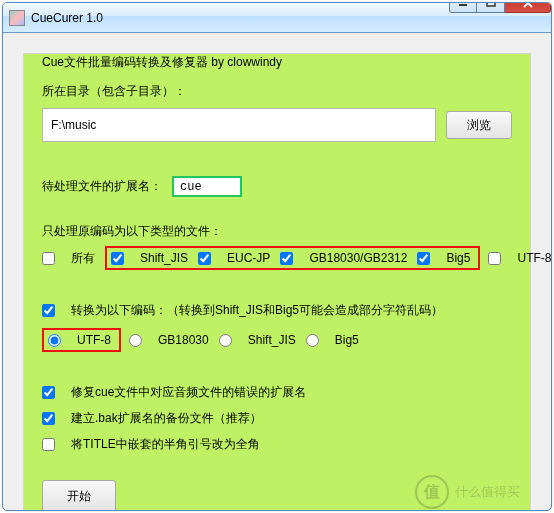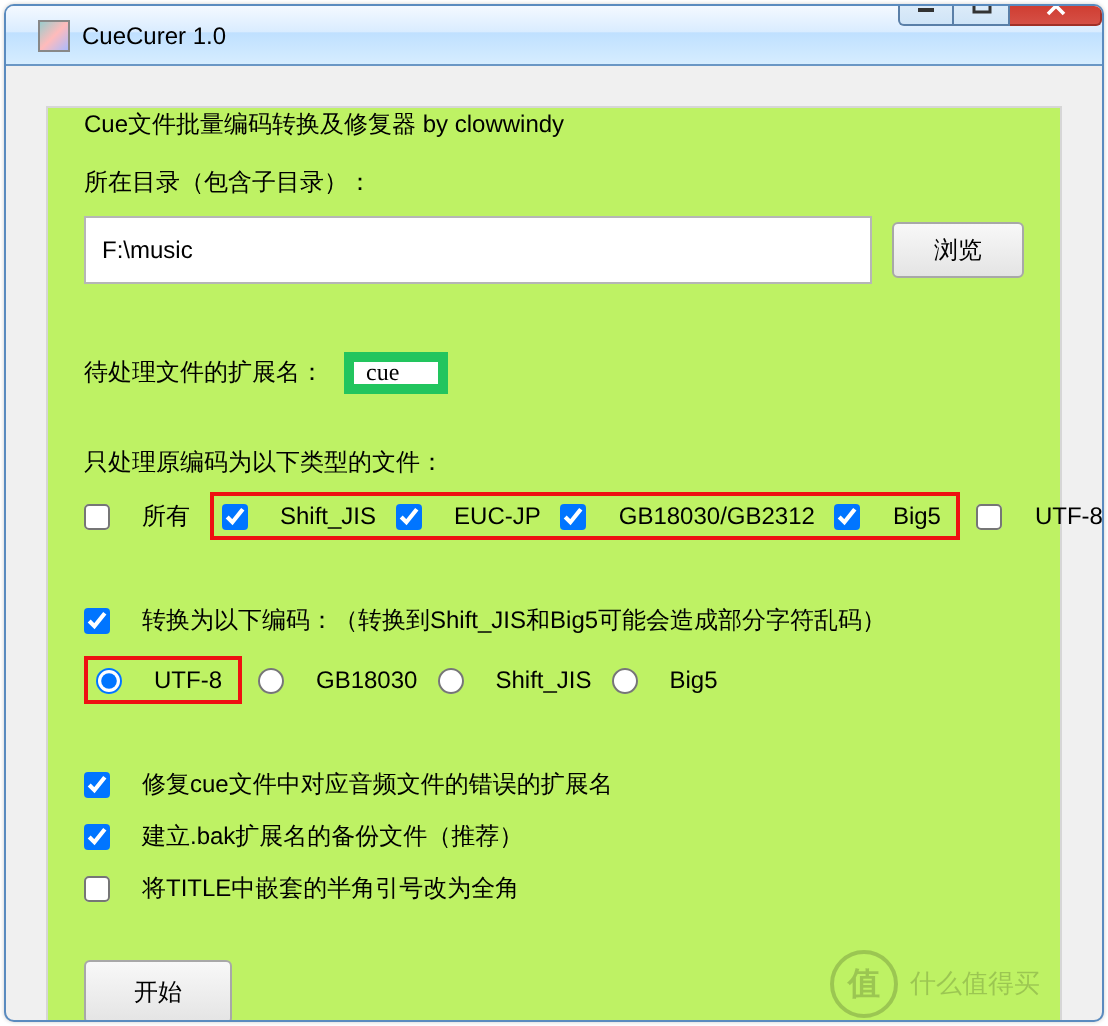--- a/index.html
+++ b/index.html
@@ -22,21 +22,21 @@
     overflow: hidden;
     background: #f0f0f0;
     box-shadow: 0 0 2px rgba(0,0,0,0.2);
   }
   .titlebar {
     height: 30px;
     background: linear-gradient(to bottom, #f4f9ff 0%, #d9ecff 45%, #bfe0ff 46%, #d6edff 100%);
     border-bottom: 1px solid #6a97c5;
     display: flex;
     align-items: center;
-    padding: 0 0 0 16px;
+    padding: 0 0 0 6px;
   }
   .app-icon {
     width: 16px; height: 16px;
     background: linear-gradient(135deg,#9cc 0%,#fbb 50%,#abf 100%);
     border: 1px solid #888;
     margin-right: 6px;
   }
   .title-text { flex: 1; color: #000; font-size: 12px; }
   .win-btns { display: flex; height: 20px; margin-top: -10px; align-self: flex-start; }
   .win-btn {
@@ -70,26 +70,26 @@
   .path-input {
     flex: 1;
     height: 34px;
     border: 1px solid #b6b6b6;
     padding: 0 8px;
     font-size: 12px;
     font-family: inherit;
     background:#fff;
   }
   .ext-input {
-    width: 52px;
+    width: 70px;
     height: 21px;
-    border: 5px solid #22c55e;
+    border: 2px solid #22c55e;
     padding: 0 6px;
     font-size: 12px;
-    font-family: Liberation Serif, serif;
+    font-family: Liberation Mono, monospace;
     background:#fff;
   }
   .browse-btn, .start-btn {
     height: 28px;
     padding: 0 20px;
     border: 1px solid #a8a8a8;
     border-radius: 3px;
     background: linear-gradient(to bottom,#f8f8f8,#e4e4e4);
     font-size: 12px;
     font-family: Liberation Sans, sans-serif;

